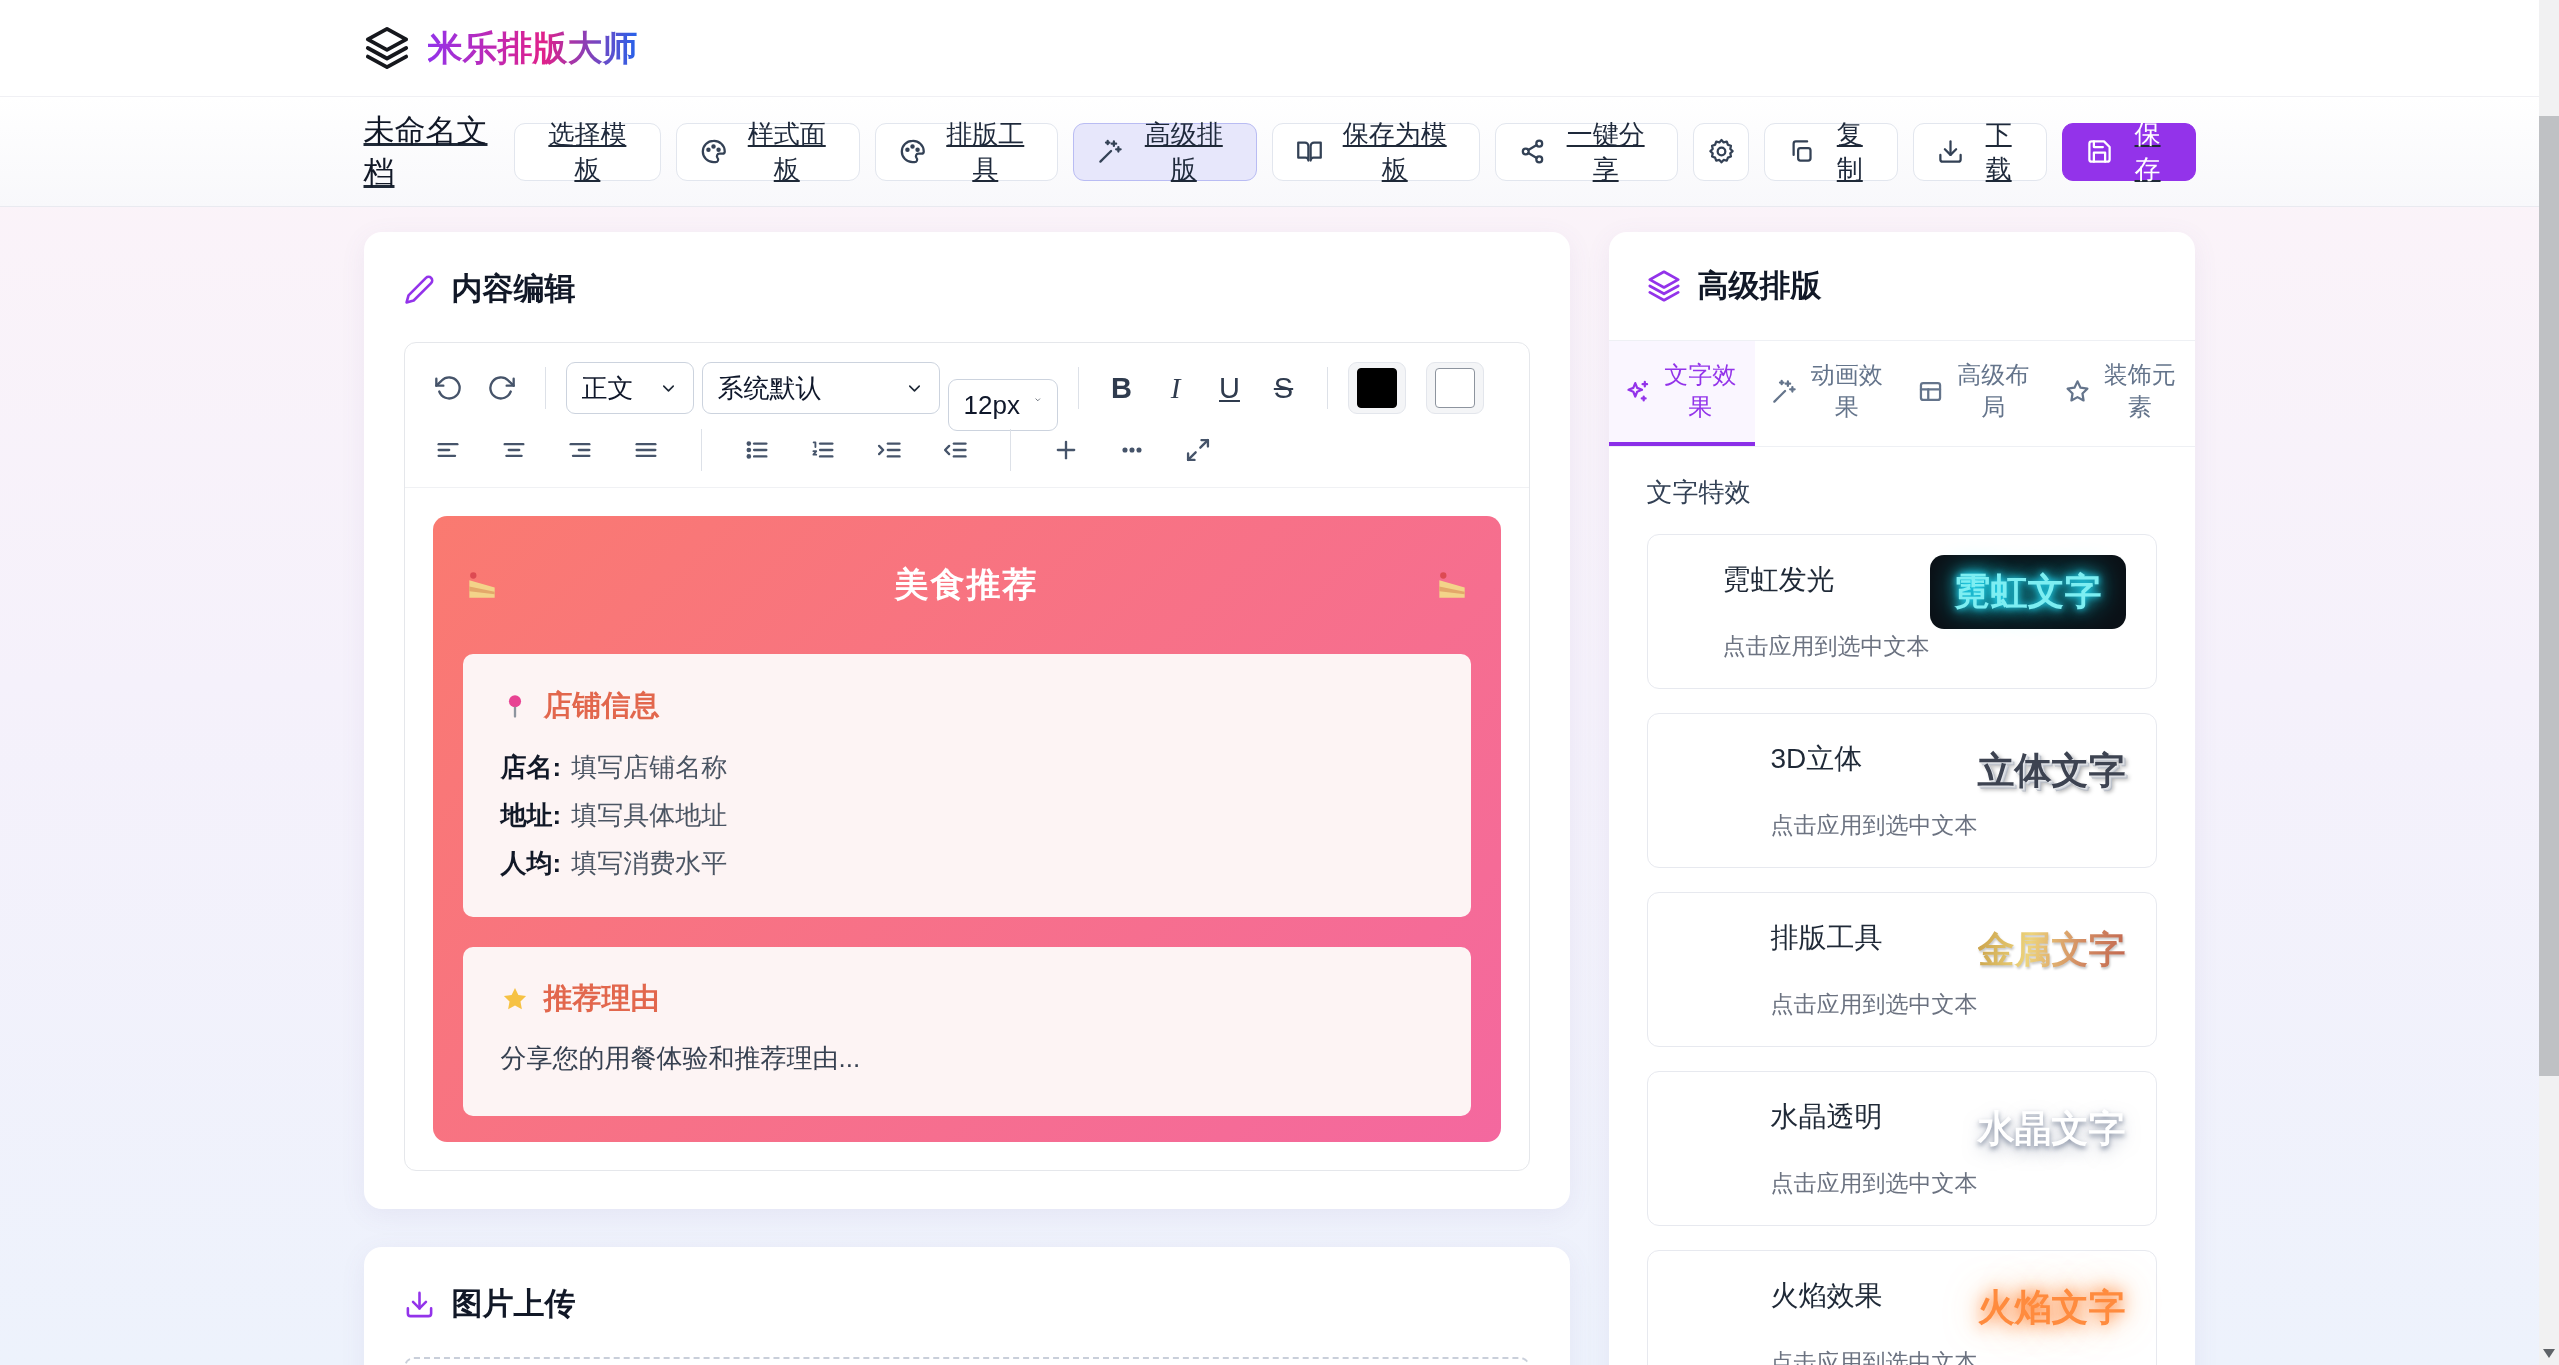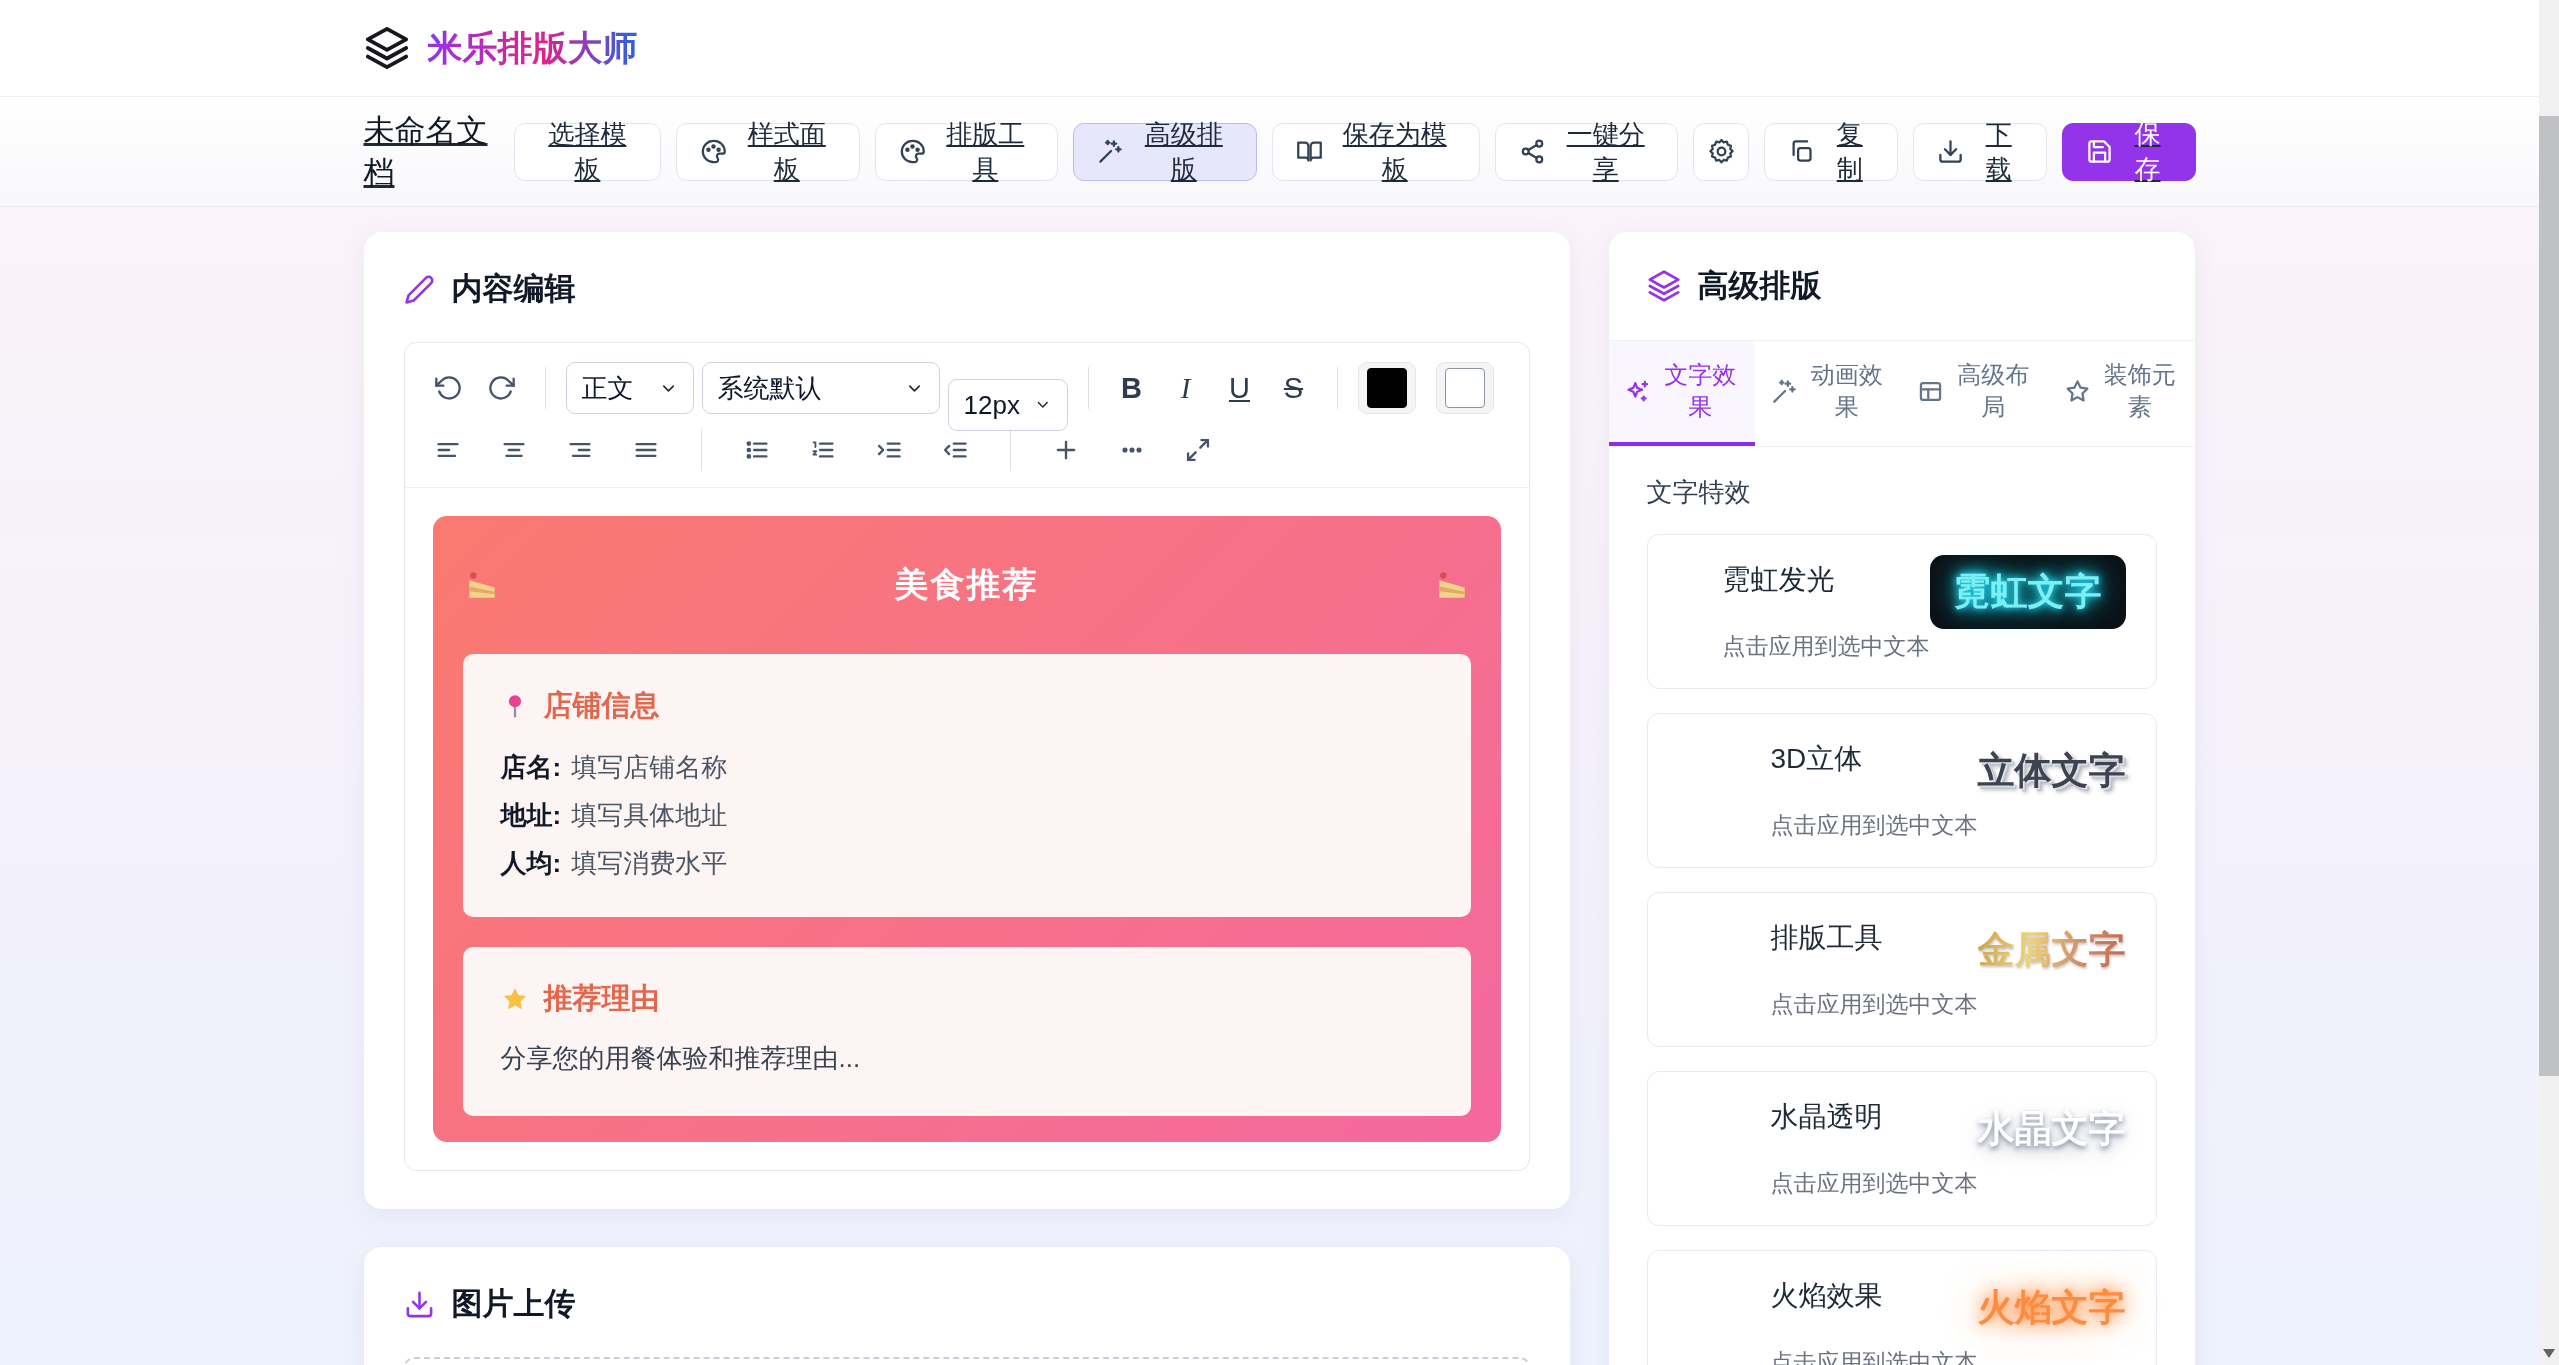--- a/index.html
+++ b/index.html
@@ -54,21 +54,21 @@
   .tool-ic{width:46px;height:42px;display:flex;align-items:center;justify-content:center;color:#46546a;
     border-radius:8px;cursor:pointer;}
   .tool-ic svg{width:28px;height:28px;}
   .vdiv{width:1px;height:42px;background:#dde1e8;margin:0 12px;}
   .sel{display:inline-flex;align-items:center;justify-content:space-between;box-sizing:border-box;
     border:1px solid #ccd3de;border-radius:9px;height:52px;padding:0 15px;font-size:26px;color:#0f172a;
     background:#fff;cursor:pointer;}
   .sel .chev{width:19px;height:19px;color:#1f2937;margin-left:14px;}
   .sel-para{width:128px;}
   .sel-font{width:238px;}
-  .sel-size{width:120px;margin-top:34px;}
+  .sel-size{width:110px;margin-top:34px;}
   .fmt{width:46px;height:42px;display:flex;align-items:center;justify-content:center;font-size:29px;
     color:#2f3b4e;cursor:pointer;}
   .fmt-b{font-weight:700;}
   .fmt-i{font-style:italic;font-family:"Liberation Serif","DejaVu Serif",serif;}
   .fmt-u{text-decoration:underline;}
   .fmt-s{text-decoration:line-through;}
   .swatch{width:56px;height:50px;border:1px solid #e3e6ec;border-radius:9px;background:#f4f5f7;
     display:flex;align-items:center;justify-content:center;cursor:pointer;}
   .swatch-inner{width:38px;height:38px;border-radius:4px;}
   .swatch-black .swatch-inner{background:#000;border:1px solid #000;}

